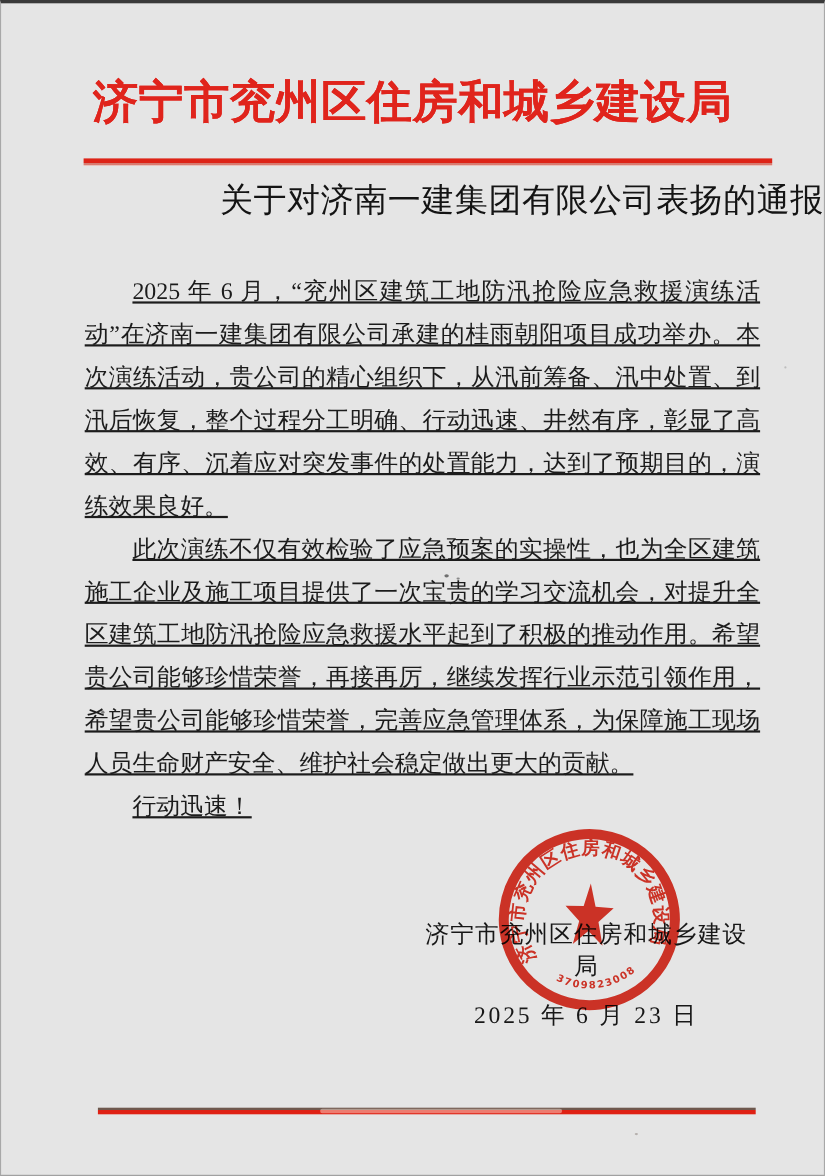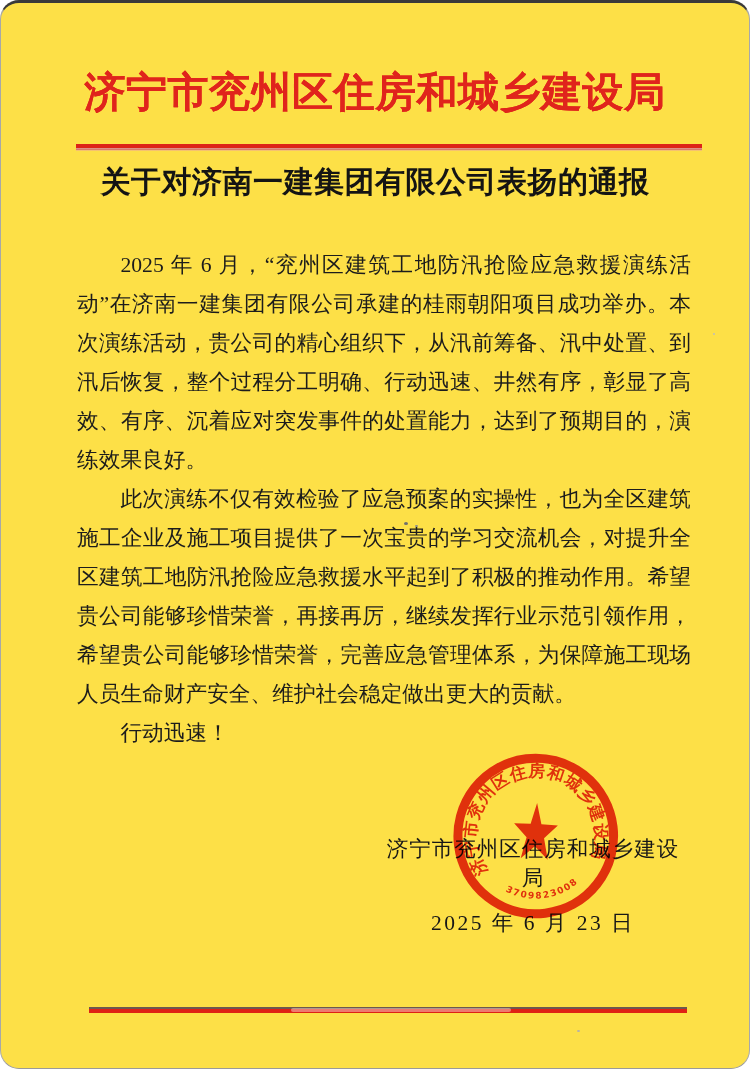--- a/index.html
+++ b/index.html
@@ -1,52 +1,52 @@
 <!DOCTYPE html>
 <html><head>
 <meta charset="utf-8">
 <style>
   html,body{margin:0;padding:0;background:#ffffff;}
   .page{
     position:relative;
     width:750px;height:1069px;
     box-sizing:border-box;
-    background:#fde047;
+    background:#e5e5e5;
     border-top:3px solid #3a3a3a;
     border-left:1px solid #a8a8a8;
     border-right:1px solid #a8a8a8;
     border-bottom:1px solid #9a9a9a;
     overflow:hidden;
     font-family:"Liberation Serif","DejaVu Serif",serif;
-    border-radius:19px;
   }
   .letterhead{
     position:absolute;top:62px;left:0;width:100%;
     text-align:center;
     font-size:41px;font-weight:bold;color:#e0241c;
     letter-spacing:0.5px;
     text-shadow:0 0 0.5px #e0241c;
   }
   .header-rule{
     position:absolute;top:141px;left:75px;width:626px;height:7px;
     background:linear-gradient(to bottom,
       #dd2317 0px,#dd2317 4px,
       #f6d3cd 4px,#c44a3e 5px,
       #eda49a 6px,transparent 7px);
   }
   .doc-title{
     position:absolute;top:159px;left:0;width:100%;
-    text-align:center;
-    font-size:30px;font-weight:bold;color:#141414;
+    text-align:right;
+    font-size:30px;font-weight:normal;color:#141414;
     letter-spacing:0.5px;
   }
   .body-text{
     position:absolute;top:243px;left:76px;width:614px;
     font-size:21.7px;line-height:39px;color:#1c1c1c;
     text-align:justify;
+    text-decoration:underline;
   }
   .body-text p{margin:0;text-indent:2em;}
   .signature-block{
     position:absolute;top:831px;right:60px;width:312px;
     text-align:center;color:#171717;
   }
   .signature-org{font-size:21.5px;letter-spacing:1px;}
   .signature-date{font-size:21.5px;letter-spacing:2.5px;margin-top:16px;}
   .stamp{
     position:absolute;left:436px;top:736px;width:198px;height:198px;

